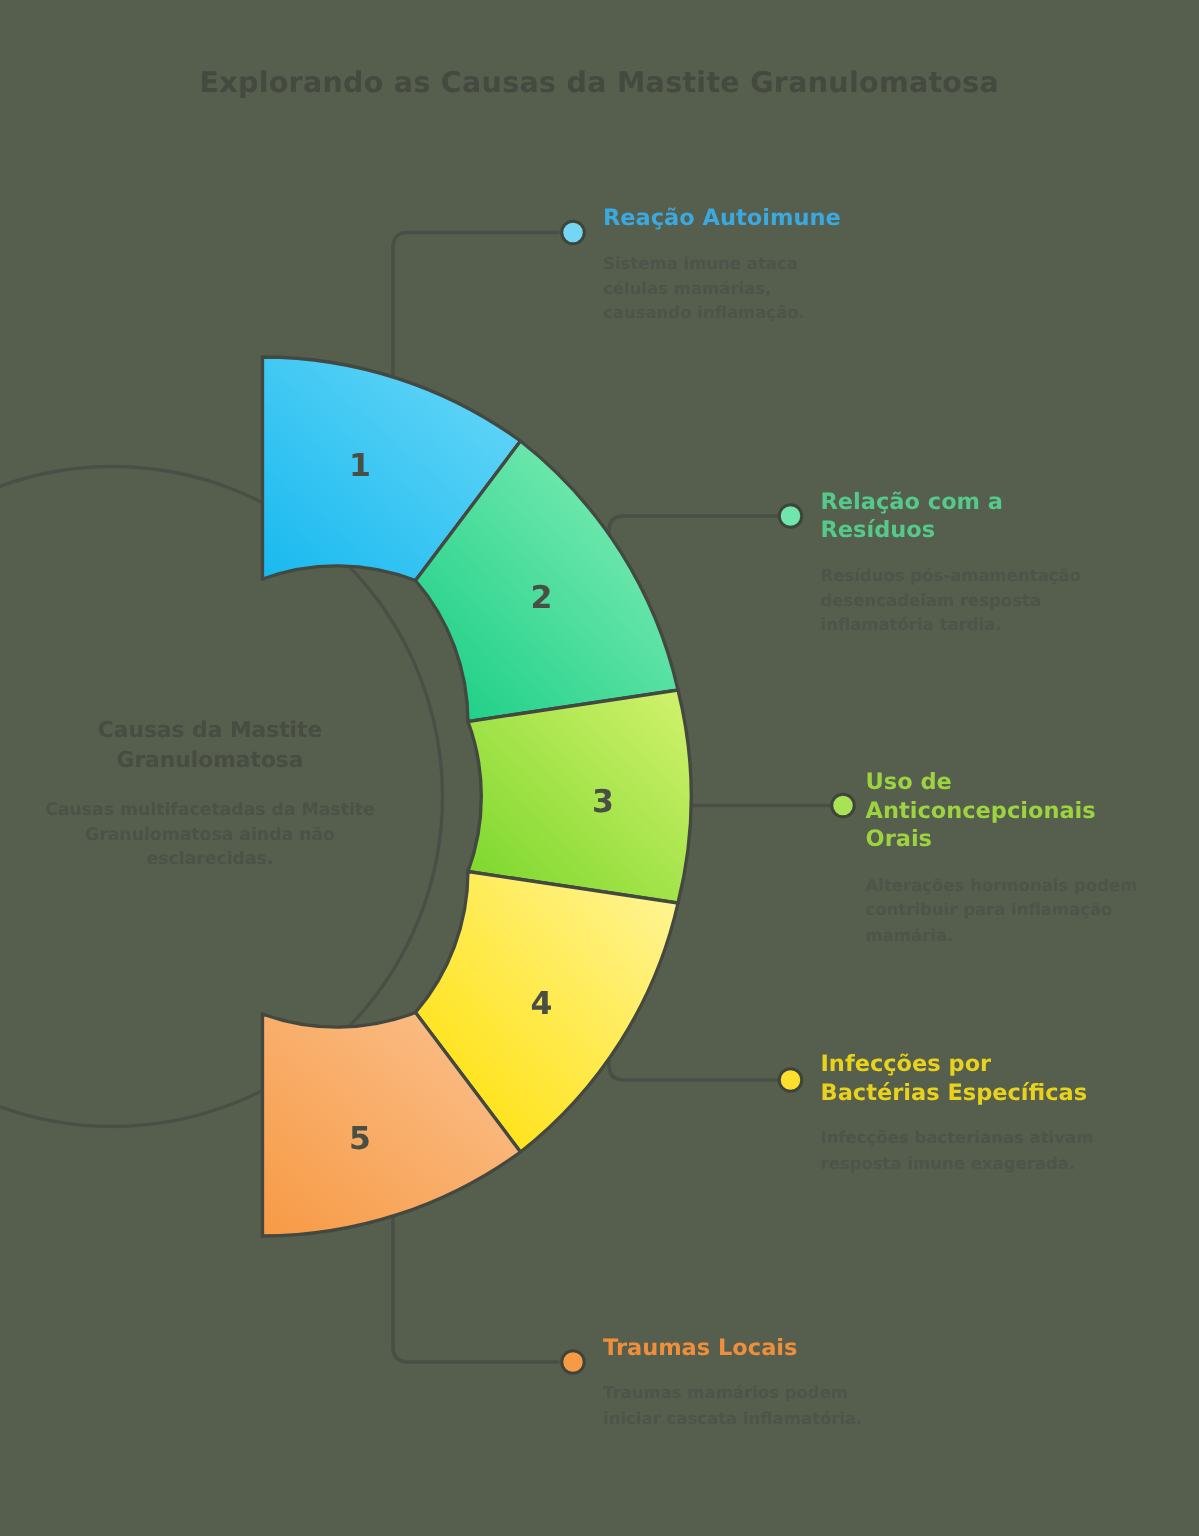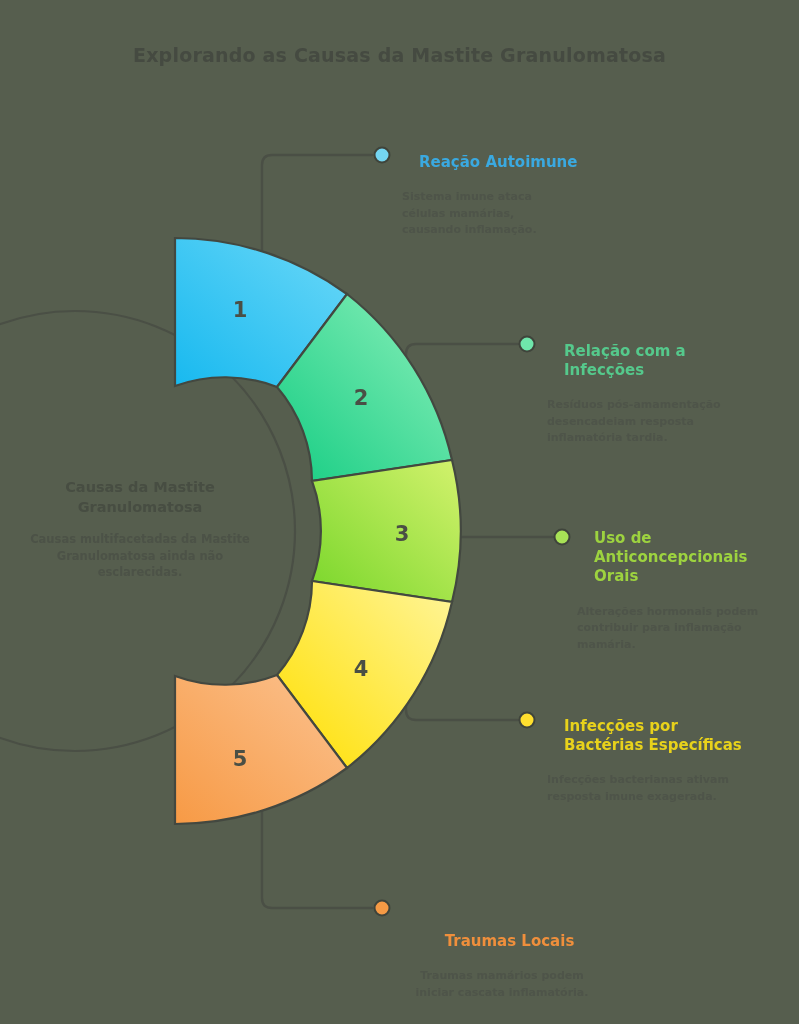--- a/index.html
+++ b/index.html
@@ -60,21 +60,21 @@
     transform: translate(-50%, -50%);
     pointer-events: none;
   }
   .label-block {
     position: absolute;
   }
   .label-title {
     font-size: 15px;
     font-weight: bold;
     line-height: 1.28;
-    margin: 17px;
+    margin: 0;
   }
   .label-desc {
     margin-top: 13px;
     font-size: 11px;
     font-weight: bold;
     color: #4e5449;
     line-height: 1.5;
   }
   .dot {
     position: absolute;
@@ -152,30 +152,30 @@
 <div class="dot" style="left:562px; top:537px; background:#a8e256;"></div>
 <div class="dot" style="left:527px; top:720px; background:#ffdf2e;"></div>
 <div class="dot" style="left:382px; top:908px; background:#f59a45;"></div>
 
 <div class="label-block" style="left:402px; top:136px; width:230px;">
   <div class="label-title" style="color:#3aa9e0;">Reação Autoimune</div>
   <div class="label-desc" style="width:175px;">Sistema imune ataca células mamárias, causando inflamação.</div>
 </div>
 
 <div class="label-block" style="left:547px; top:325px; width:185px;">
-  <div class="label-title" style="color:#55c98c; width:135px;">Relação com a Infecções</div>
+  <div class="label-title" style="color:#55c98c; width:135px;">Relação com a Resíduos</div>
   <div class="label-desc" style="width:185px;">Resíduos pós-amamentação desencadeiam resposta inflamatória tardia.</div>
 </div>
 
 <div class="label-block" style="left:577px; top:512px; width:190px;">
   <div class="label-title" style="color:#9dd33f; width:160px;">Uso de Anticoncepcionais Orais</div>
   <div class="label-desc" style="width:190px;">Alterações hormonais podem contribuir para inflamação mamária.</div>
 </div>
 
 <div class="label-block" style="left:547px; top:700px; width:200px;">
   <div class="label-title" style="color:#e8d21b; width:190px;">Infecções por Bactérias Específicas</div>
   <div class="label-desc" style="width:195px;">Infecções bacterianas ativam resposta imune exagerada.</div>
 </div>
 
-<div class="label-block" style="left:402px; top:915px; width:215px;text-align:center;">
+<div class="label-block" style="left:402px; top:889px; width:215px;">
   <div class="label-title" style="color:#ef8f3c;">Traumas Locais</div>
   <div class="label-desc" style="width:200px;">Traumas mamários podem iniciar cascata inflamatória.</div>
 </div>
 
 </body></html>

